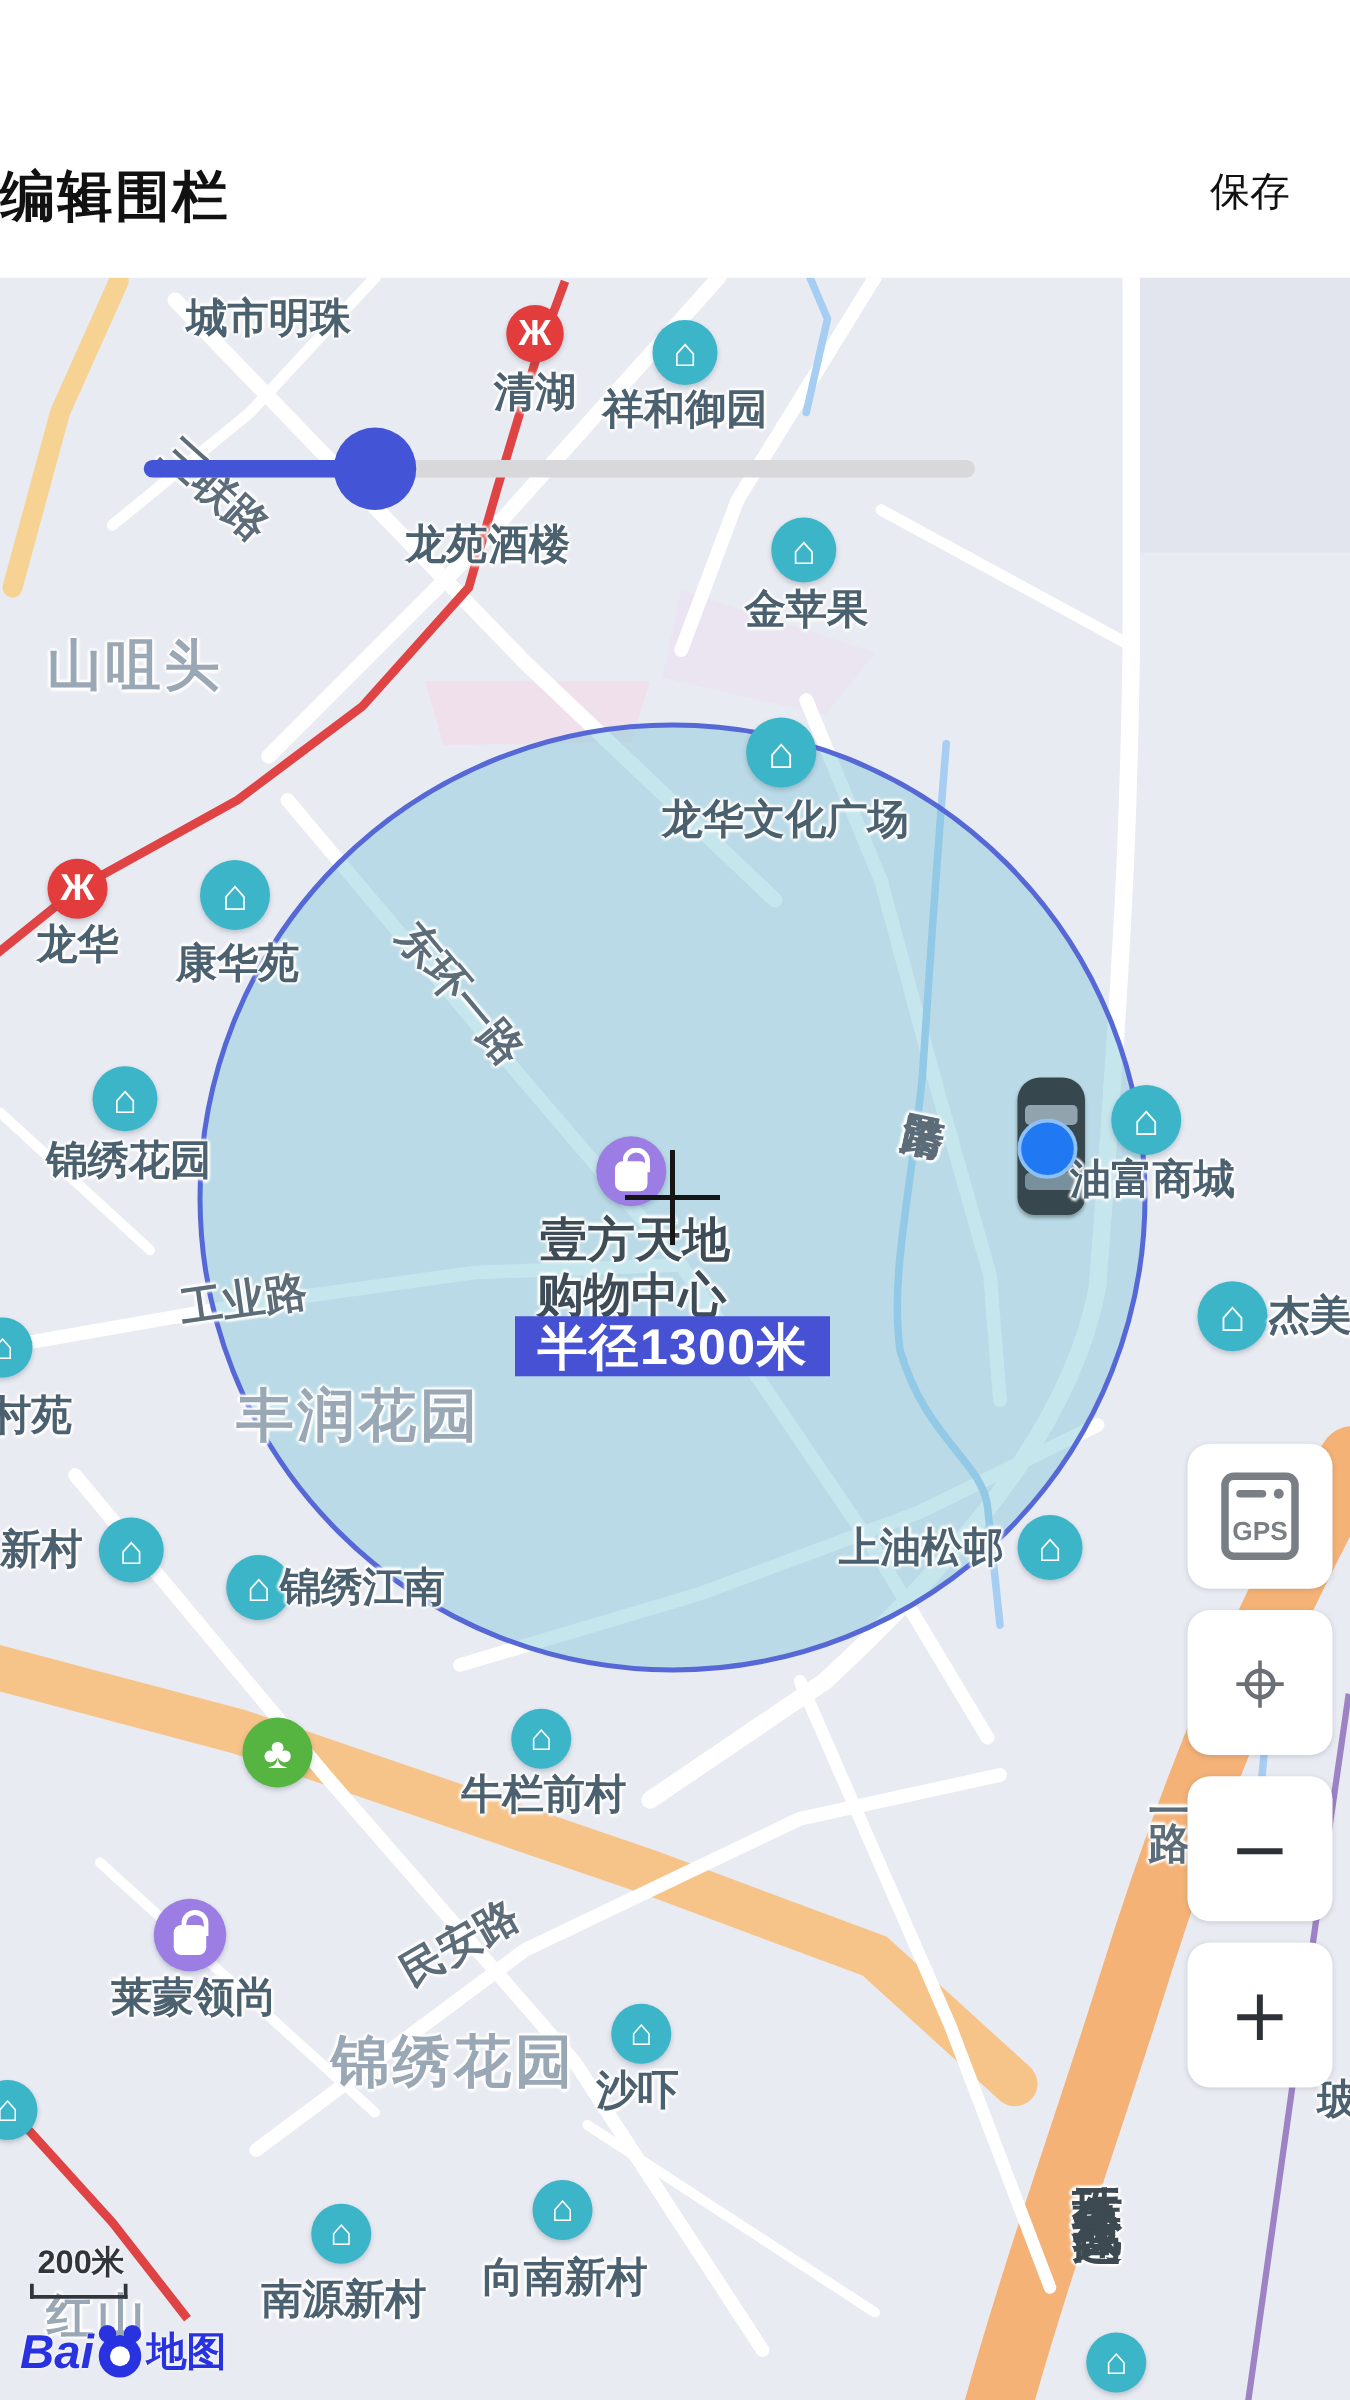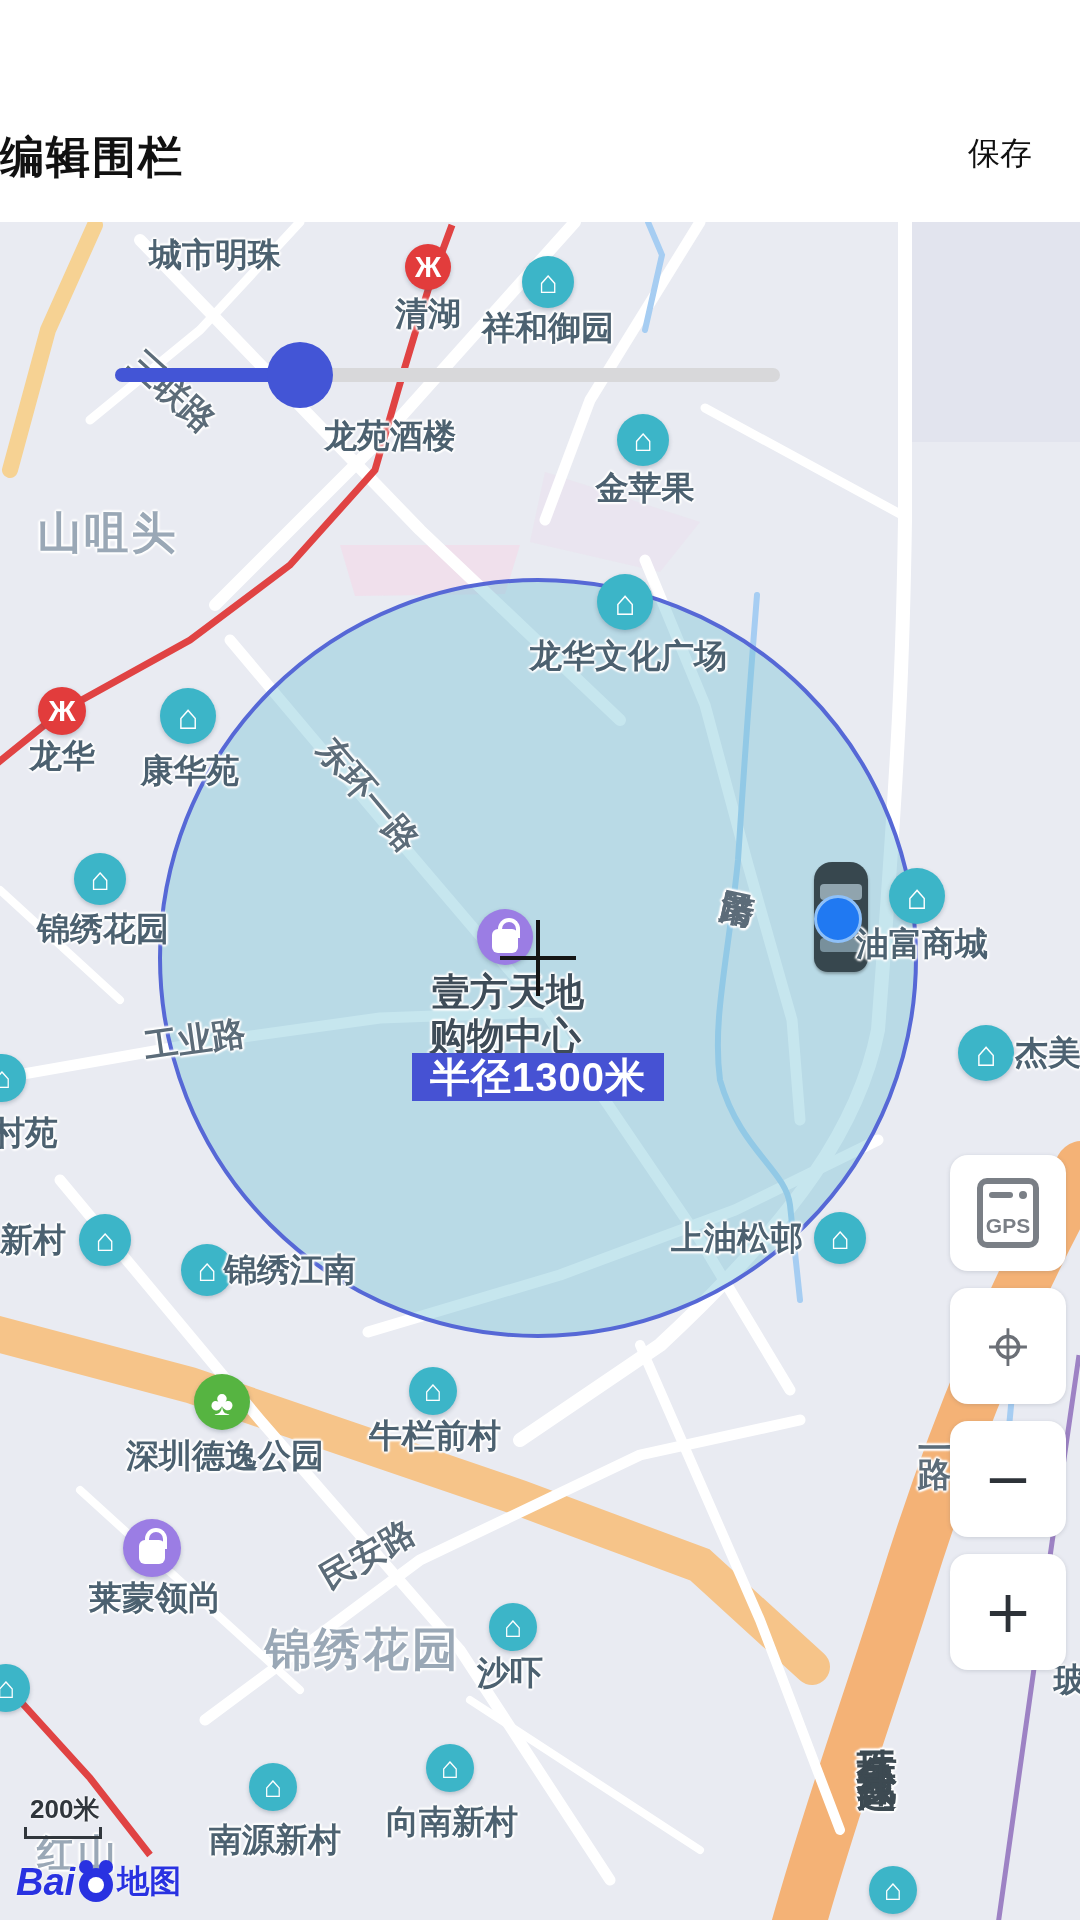--- a/index.html
+++ b/index.html
@@ -190,26 +190,26 @@
       <div class="lbl poi" style="left: 190px; top: 549px;">康华苑</div>
       <div class="lbl road" style="left: 368px; top: 573px; transform: translate(-50%, -50%) rotate(50deg);">东环一路</div>
       <div class="lbl road vert" style="left: 747px; top: 644px; transform: translate(-50%, -50%) rotate(12deg);">民清路</div>
       <div class="lbl poi" style="left: 103px; top: 707px;">锦绣花园</div>
       <div class="lbl poi-dark" style="left: 508px; top: 770px;">壹方天地</div>
       <div class="lbl poi-dark" style="left: 505px; top: 814px;">购物中心</div>
       <div class="lbl poi" style="left: 922px; top: 722px;">油富商城</div>
       <div class="lbl road" style="left: 195px; top: 818px; transform: translate(-50%, -50%) rotate(-8deg);">工业路</div>
       <div class="lbl poi" style="left: 1048px; top: 831px;">杰美</div>
       <div class="lbl poi" style="left: 25px; top: 911px;">村苑</div>
+      <div class="lbl area" style="left: 287px; top: 911px;">丰润花园</div>
       <div class="lbl poi" style="left: 737px; top: 1016px;">上油松邨</div>
       <div class="lbl poi" style="left: 33px; top: 1018px;">新村</div>
       <div class="lbl poi" style="left: 290px; top: 1048px;">锦绣江南</div>
       <div class="lbl road vert" style="left: 935px; top: 1208px;">一路</div>
       <div class="lbl poi" style="left: 435px; top: 1214px;">牛栏前村</div>
-      <div class="lbl poi" style="left: 225px; top: 1234px;">深圳德逸公园</div>
       <div class="lbl road" style="left: 368px; top: 1333px; transform: translate(-50%, -50%) rotate(-30deg);">民安路</div>
       <div class="lbl poi" style="left: 155px; top: 1376px;">莱蒙领尚</div>
       <div class="lbl area" style="left: 363px; top: 1428px;">锦绣花园</div>
       <div class="lbl poi" style="left: 510px; top: 1451px;">沙吓</div>
       <div class="lbl poi" style="left: 1070px; top: 1458px;">玻</div>
       <div class="lbl road vert" style="left: 878px; top: 1508px; font-size: 40px; color: rgb(61, 74, 82); letter-spacing: 4px;">珠三角环线高速</div>
       <div class="lbl poi" style="left: 452px; top: 1600px;">向南新村</div>
       <div class="lbl poi" style="left: 275px; top: 1618px;">南源新村</div>
       <div class="lbl area" style="left: 78px; top: 1631px; font-size: 38px;">红山</div>
       <div class="poi-icon" style="left: 428px; top: 45px; width: 46px; height: 46px; background: rgb(226, 60, 60);">

